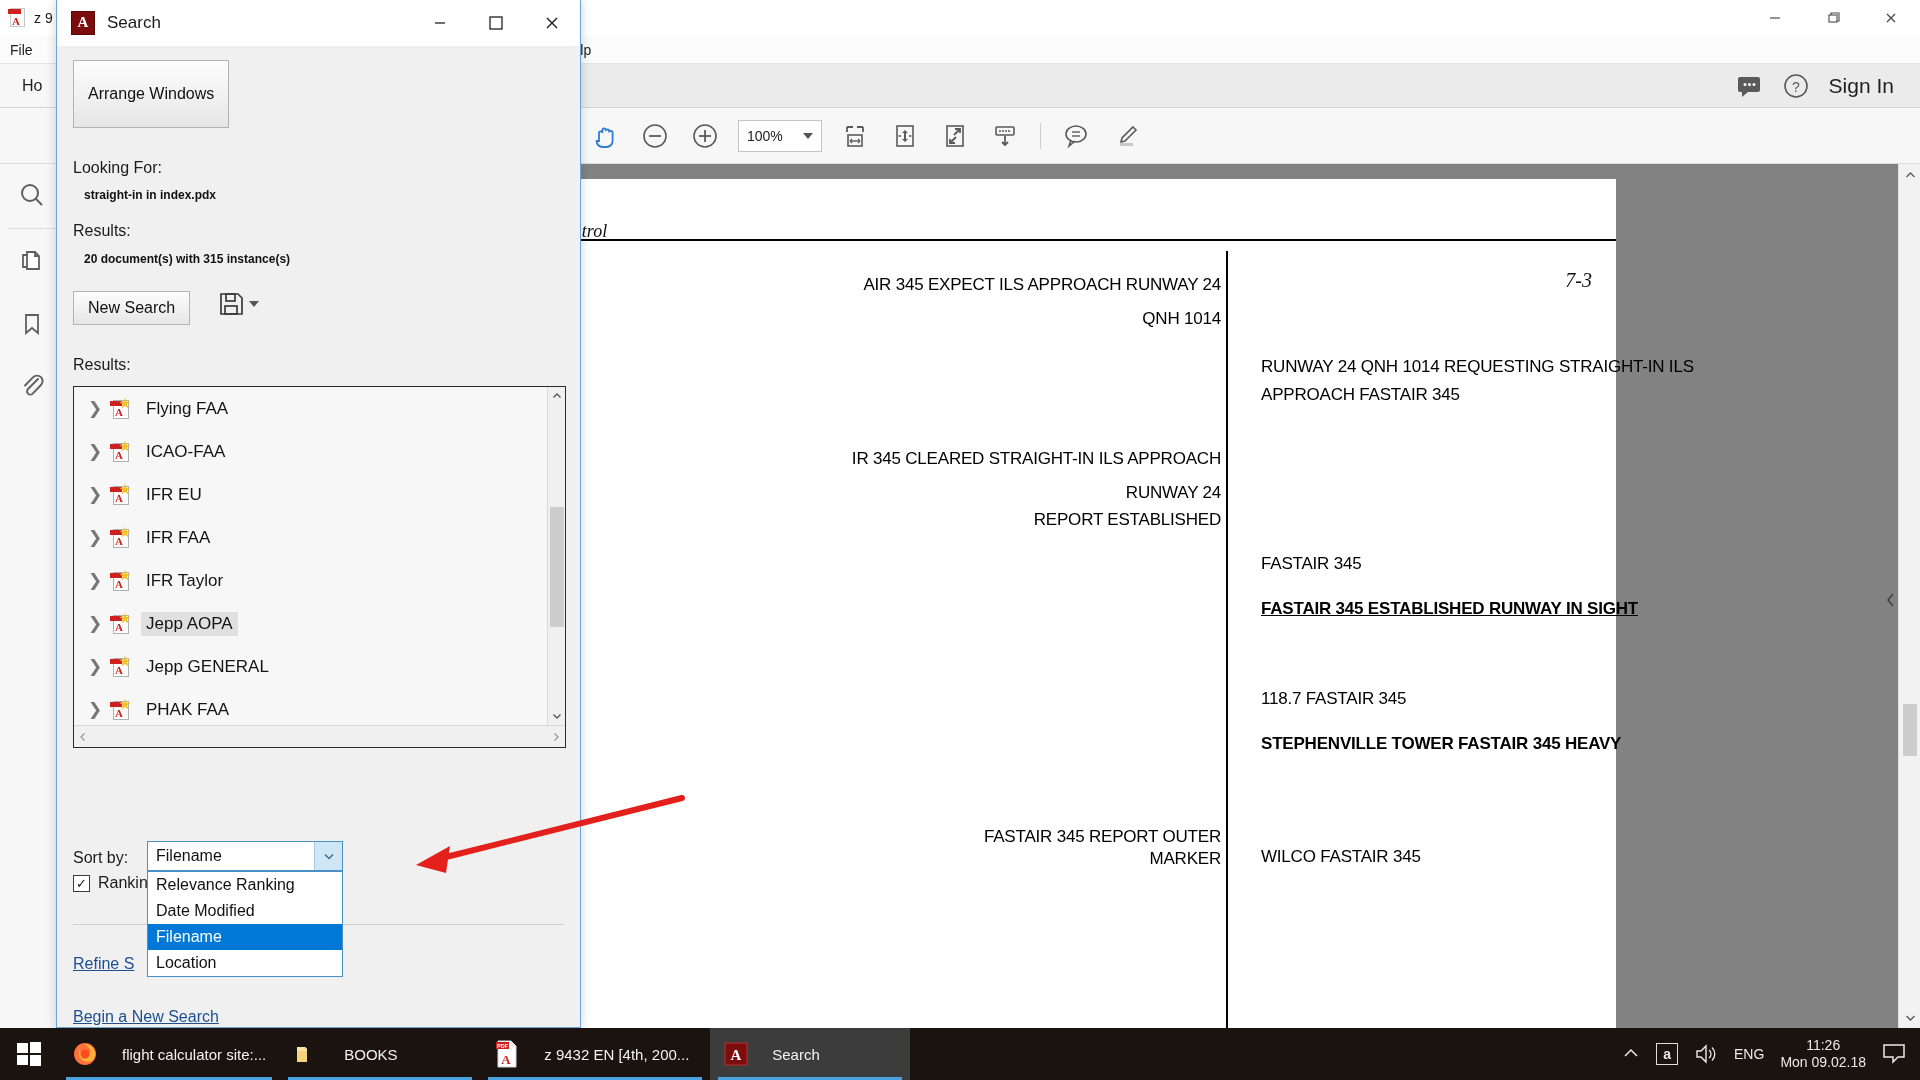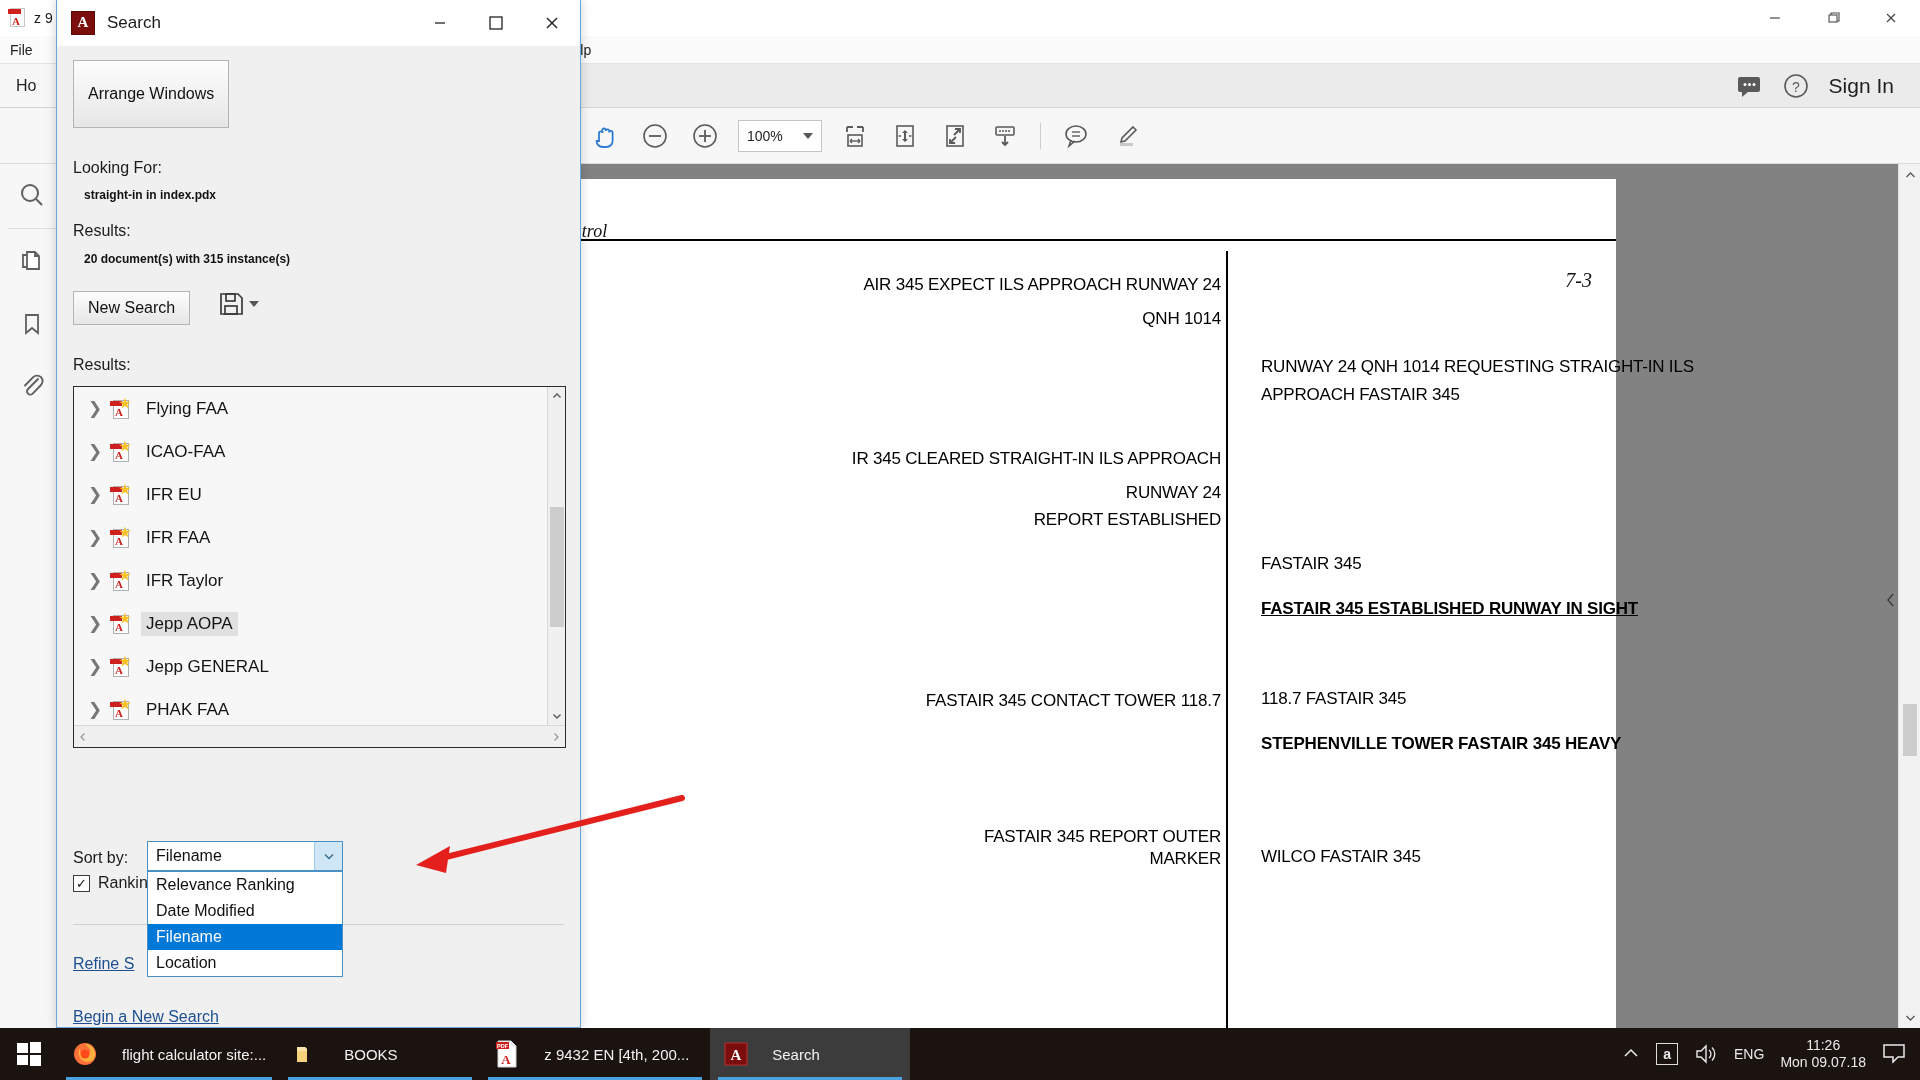--- a/index.html
+++ b/index.html
@@ -53,21 +53,21 @@
     display: flex; align-items: center; font-size: 14px; color: #212121;
   }
   .menu-item { padding: 0 10px; line-height: 28px; }
 
   #acrobat-tabbar {
     position: absolute; left: 0; top: 64px; width: 1920px; height: 44px;
     background: #ebebeb; border-bottom: 1px solid #d4d4d4;
     display: flex; align-items: stretch;
   }
   .doc-tab {
-    display: flex; align-items: center; padding: 0 16px;
+    display: flex; align-items: center; padding: 0 22px;
     font-size: 15px; color: #1f1f1f;
     background: #f7f7f7; border-right: 1px solid #d4d4d4;
     max-width: 330px; white-space: nowrap; overflow: hidden;
   }
   .doc-tab.home { background: #f7f7f7; font-size: 16px; }
   .tabbar-spacer { flex: 1; }
   .tabbar-right { display: flex; align-items: center; padding-right: 22px; gap: 20px; }
   .tb-icon { color: #545454; display: flex; align-items: center; }
   #sign-in-btn { font-size: 21px; color: #1f1f1f; padding-right: 4px; }
 
@@ -477,21 +477,20 @@
           <div id="pdf-header-title">proach control</div>
           <div id="pdf-page-num">7-3</div>
         </div>
         <div id="pdf-vline"></div>
 
         <div class="rt-line rt-left" style="left:-40px; top:96px; width:700px;">AIR 345 EXPECT ILS APPROACH RUNWAY 24</div>
         <div class="rt-line rt-left" style="left:-40px; top:130px; width:700px;">QNH 1014</div>
         <div class="rt-line rt-left" style="left:-40px; top:270px; width:700px;">IR 345 CLEARED STRAIGHT-IN ILS APPROACH</div>
         <div class="rt-line rt-left" style="left:-40px; top:304px; width:700px;">RUNWAY 24</div>
         <div class="rt-line rt-left" style="left:-40px; top:331px; width:700px;">REPORT ESTABLISHED</div>
-        <div class="rt-line rt-left" style="left:-40px; top:512px; width:700px;">FASTAIR 345 CONTACT TOWER 118.7</div>
         <div class="rt-line rt-left" style="left:-40px; top:648px; width:700px;">FASTAIR 345 REPORT OUTER</div>
         <div class="rt-line rt-left" style="left:-40px; top:670px; width:700px;">MARKER</div>
 
         <div class="rt-line" style="left:700px; top:178px;">RUNWAY 24 QNH 1014 REQUESTING STRAIGHT-IN ILS</div>
         <div class="rt-line" style="left:700px; top:206px;">APPROACH FASTAIR 345</div>
         <div class="rt-line" style="left:700px; top:375px;">FASTAIR 345</div>
         <div class="rt-line rt-bold" style="left:700px; top:420px;text-decoration:underline;">FASTAIR 345 ESTABLISHED RUNWAY IN SIGHT</div>
         <div class="rt-line" style="left:700px; top:510px;">118.7 FASTAIR 345</div>
         <div class="rt-line rt-bold" style="left:700px; top:555px;">STEPHENVILLE TOWER FASTAIR 345 HEAVY</div>
         <div class="rt-line" style="left:700px; top:668px;">WILCO FASTAIR 345</div>
@@ -773,21 +772,21 @@
       <div class="tray-ico">
         <svg width="24" height="22" viewBox="0 0 24 22">
             <path d="M3 8 h4 l5 -5 v16 l-5 -5 h-4 Z" fill="none" stroke="#eaeaea" stroke-width="1.4"></path>
             <path d="M15 7 a5 5 0 010 8" fill="none" stroke="#eaeaea" stroke-width="1.3"></path>
             <path d="M18 4.5 a9 9 0 010 13" fill="none" stroke="#eaeaea" stroke-width="1.3"></path>
           </svg>
       </div>
       <div id="tray-lang">ENG</div>
       <div id="tray-clock">
         <div>11:26</div>
-        <div>Mon 09.07.18</div>
+        <div>Mon 09.02.18</div>
       </div>
       <div class="tray-ico">
         <svg width="24" height="22" viewBox="0 0 24 22">
             <path d="M2 2 h20 v12 l-6 0 l-5 5 v-5 h-9 Z" fill="none" stroke="#eaeaea" stroke-width="1.5"></path>
           </svg>
       </div>
     </div>
   </div>
 
 </div>

